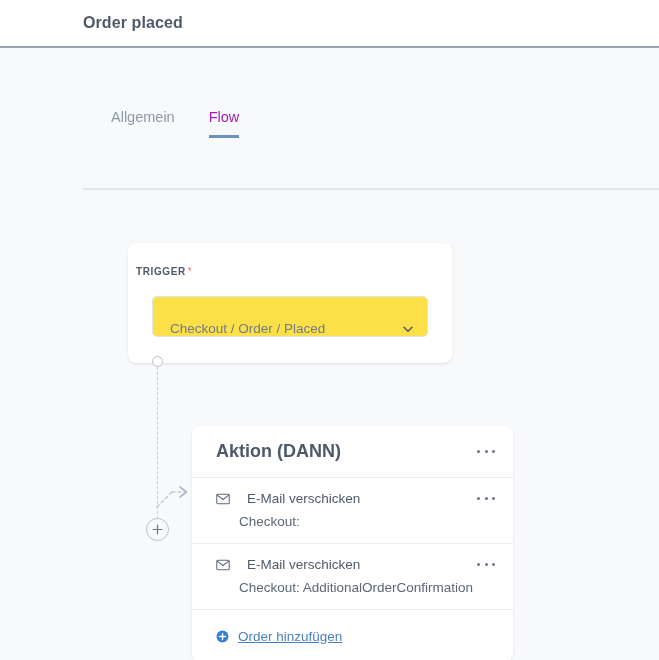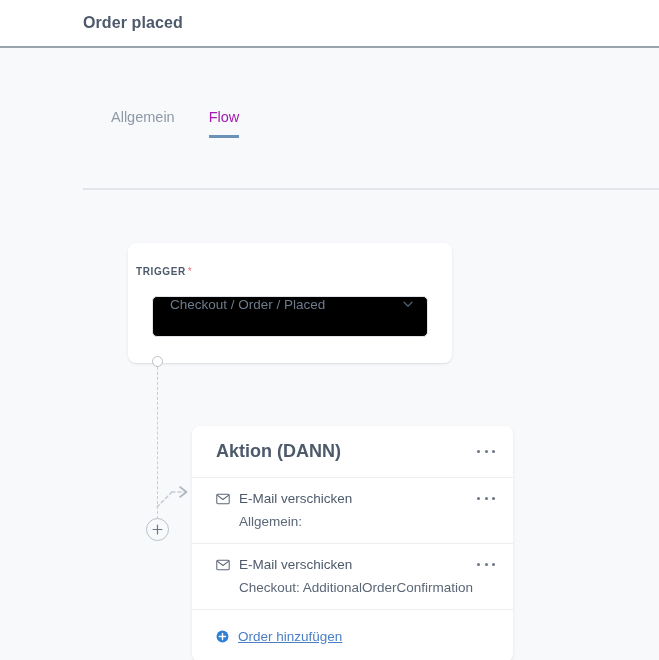--- a/index.html
+++ b/index.html
@@ -120,24 +120,24 @@
     margin-left: 2px;
   }
   .trigger-select {
     position: absolute;
     left: 24px;
     top: 53px;
     width: 276px;
     height: 41px;
     border: 1px solid #e1e5ea;
     border-radius: 5px;
-    background: #000000;
-    box-sizing: border-box;
-    display: flex;
-    align-items: flex-start;
+    background: #fde047;
+    box-sizing: border-box;
+    display: flex;
+    align-items: flex-end;
     padding: 0 12px 0 17px;
     cursor: pointer;
   }
   .trigger-select-value {
     font-size: 13.5px;
     color: #6e7b8b;
     flex: 1;
   }
   .chev {
     width: 14px;
@@ -226,20 +226,21 @@
   }
 
   .action-row {
     padding: 13px 18px 14px 24px;
     border-bottom: 1px solid #eceff2;
     box-sizing: border-box;
   }
   .action-row-top {
     display: flex;
     align-items: center;
+    gap: 8px;
   }
   .mail-icon {
     width: 14px;
     height: 14px;
     margin-right: 9px;
     flex: none;
     display: block;
   }
   .action-row-title {
     font-size: 13.5px;
@@ -352,21 +353,21 @@
             <rect x="0.9" y="1.6" width="14.2" height="10.8" rx="1.2" fill="none" stroke="#5b6777" stroke-width="1.2"></rect>
             <path d="M1.4 2.6 L8 7.6 L14.6 2.6" fill="none" stroke="#5b6777" stroke-width="1.2" stroke-linecap="round" stroke-linejoin="round"></path>
           </svg>
           <span class="action-row-title">E-Mail verschicken</span>
           <span class="dots">
               <i></i>
               <i></i>
               <i></i>
             </span>
         </div>
-        <div class="action-row-sub">Allgemein:</div>
+        <div class="action-row-sub">Checkout:</div>
       </div>
 
       <div class="action-row">
         <div class="action-row-top">
           <svg class="mail-icon" viewBox="0 0 16 14">
             <rect x="0.9" y="1.6" width="14.2" height="10.8" rx="1.2" fill="none" stroke="#5b6777" stroke-width="1.2"></rect>
             <path d="M1.4 2.6 L8 7.6 L14.6 2.6" fill="none" stroke="#5b6777" stroke-width="1.2" stroke-linecap="round" stroke-linejoin="round"></path>
           </svg>
           <span class="action-row-title">E-Mail verschicken</span>
           <span class="dots">

